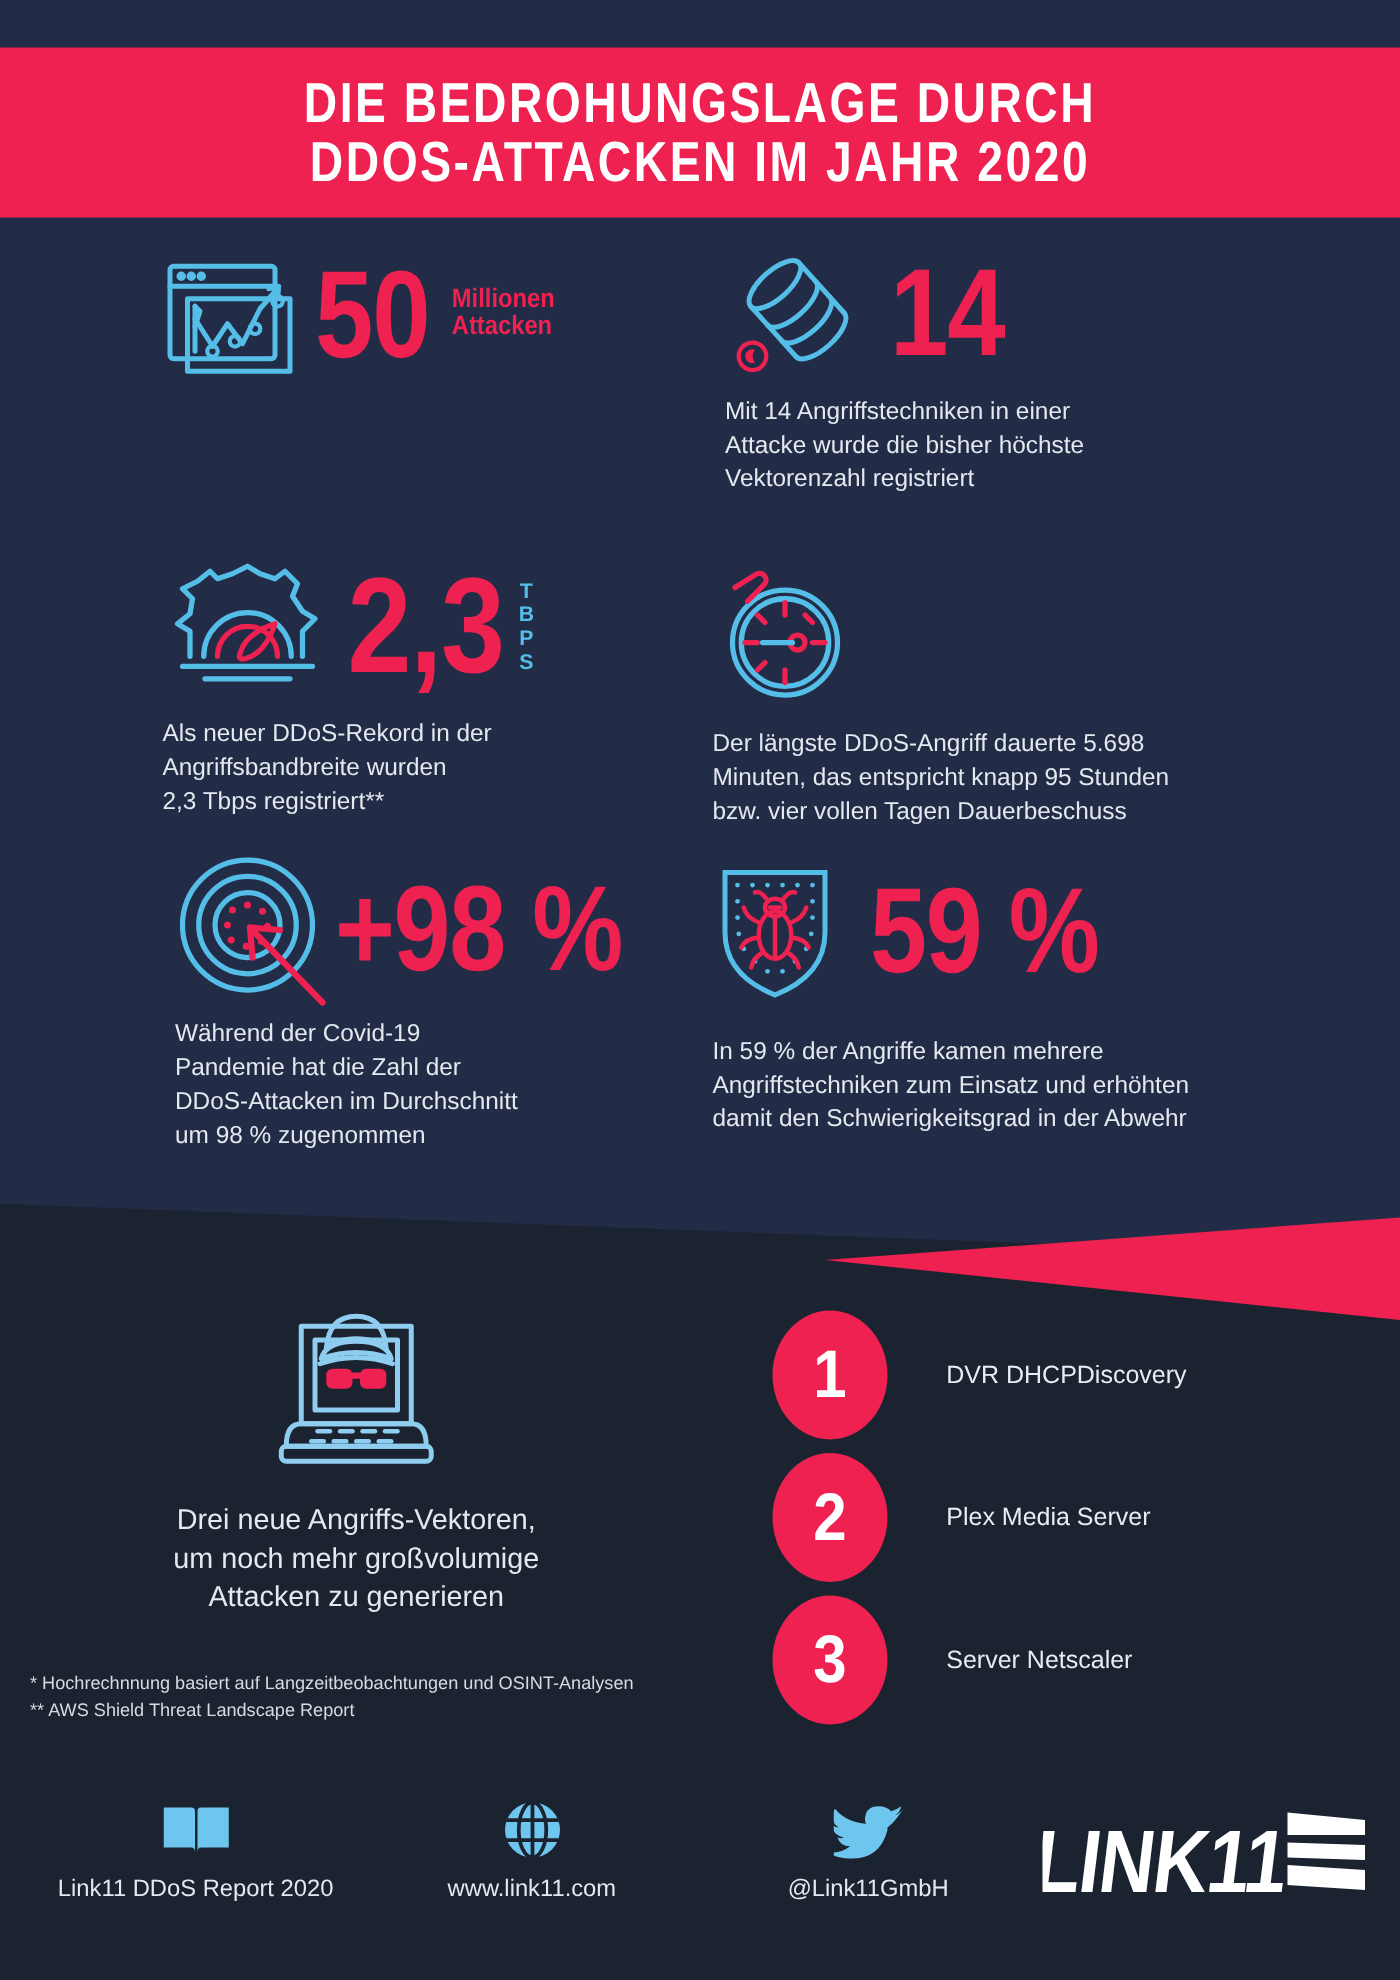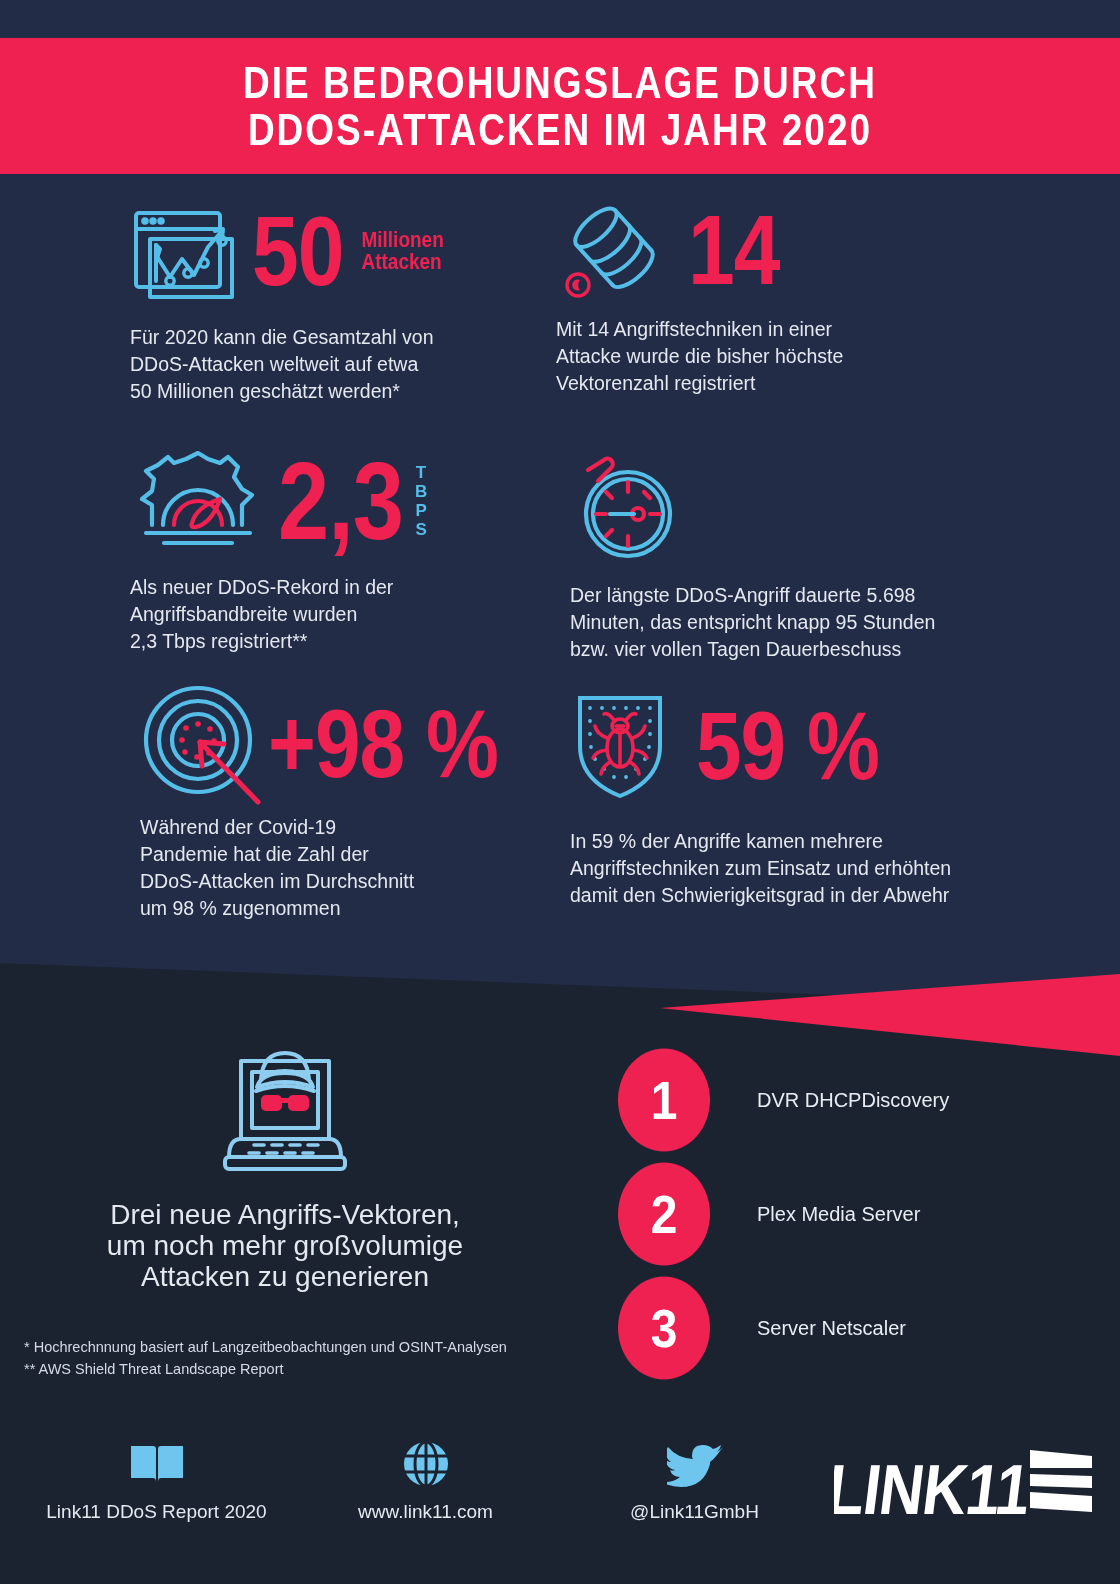--- a/index.html
+++ b/index.html
@@ -107,21 +107,21 @@
   }
 
   .hacker-block {
     position:absolute; left:0; top:1025px;
     width:570px;
     display:flex; flex-direction:column; align-items:center;
   }
   .hacker-caption {
     margin-top:22px;
     color:#e4e8ef;
-    font-size:28px;
+    font-size:23px;
     line-height:31px;
     text-align:center;
     white-space:pre-line;
   }
 
   .vector-list {
     position:absolute; left:618px; top:1043px;
     width:480px;
   }
   .vector-row {
@@ -213,26 +213,23 @@
               <circle cx="92" cy="40" r="4.2"></circle>
             </g>
           </svg>
         </div>
         <div class="stat-num" style="margin-left:14px;">50</div>
         <div style="margin-left:18px;">
           <div class="stat-unit">Millionen</div>
           <div class="stat-unit">Attacken</div>
         </div>
       </div>
-      <div class="stat-body" style="margin-top:8px;">Für 2020 kann die Gesamtzahl von
-DDoS-Attacken weltweit auf etwa
-50 Millionen geschätzt werden*</div>
-    </div>
-
-    <div class="stat" style="left:556px; top:-6px;">
+    </div>
+
+    <div class="stat" style="left:580px; top:-6px;">
       <div class="stat-head" style="height:140px;">
         <div class="stat-icon">
           <svg width="120" height="120" viewBox="0 0 120 120">
             <g fill="none" stroke="#55bee8" stroke-width="4" stroke-linecap="round" stroke-linejoin="round" transform="rotate(-42 60 60)">
               <ellipse cx="60" cy="30" rx="26" ry="11"></ellipse>
               <line x1="34" y1="30" x2="34" y2="84"></line>
               <line x1="86" y1="30" x2="86" y2="84"></line>
               <path d="M34 50 a26 11 0 0 0 52 0"></path>
               <path d="M34 67 a26 11 0 0 0 52 0"></path>
               <path d="M34 84 a26 11 0 0 0 52 0"></path>

